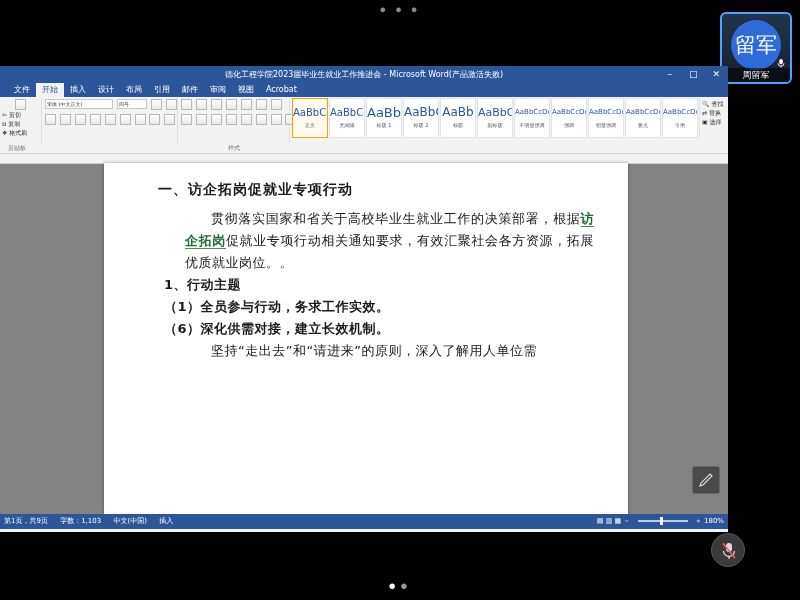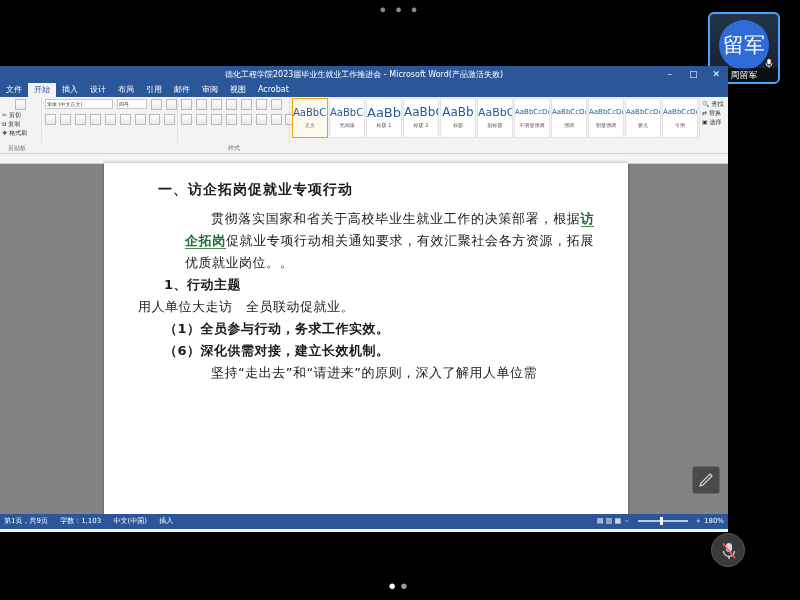--- a/index.html
+++ b/index.html
@@ -39,21 +39,21 @@
     font-size: 13px;
     letter-spacing: 4px;
     line-height: 12px;
   }
   .bottom-dots .dot-active { color: #ffffff; }
 
   
   .video-tile {
     position: absolute;
     top: 12px;
-    right: 20px;
+    right: 8px;
     width: 72px;
     height: 72px;
     border-radius: 6px;
     background: linear-gradient(180deg,#22344a 0%,#16202c 100%);
     border: 2px solid #4da3ff;
     box-sizing: border-box;
     overflow: hidden;
   }
   .avatar-circle {
     position: absolute;
@@ -136,21 +136,21 @@
     letter-spacing: 6px;
   }
 
   .menubar {
     position: relative;
     height: 14px;
     background: #2b579a;
     color: #ffffff;
     font-size: 8px;
     line-height: 14px;
-    padding-left: 0;
+    padding-left: 8px;
     white-space: nowrap;
   }
   .menubar span.mi {
     display: inline-block;
     padding: 0 6px;
   }
   .menubar span.mi.active {
     background: #f3f3f3;
     color: #2b579a;
   }
@@ -518,21 +518,20 @@
 
     <div class="docarea">
       <div class="ruler"></div>
 
       <div class="page">
         <div class="p-h1">一、访企拓岗促就业专项行动</div>
 
         <p class="p-body p-ind">贯彻落实国家和省关于高校毕业生就业工作的决策部署，根据<span class="u-green">访企拓岗</span>促就业专项行动相关通知要求，有效汇聚社会各方资源，拓展优质就业岗位。。</p>
 
         <div class="p-h2">1、行动主题</div>
-        <p class="p-body">用人单位大走访　全员联动促就业。</p>
 
         <div class="p-h2">（1）全员参与行动，务求工作实效。</div>
 
 
         <div class="p-h2">（6）深化供需对接，建立长效机制。</div>
         <p class="p-body p-ind">坚持“走出去”和“请进来”的原则，深入了解用人单位需</p>
       </div>
 
       <div class="float-btn">
         <svg width="16" height="16" viewBox="0 0 16 16">

